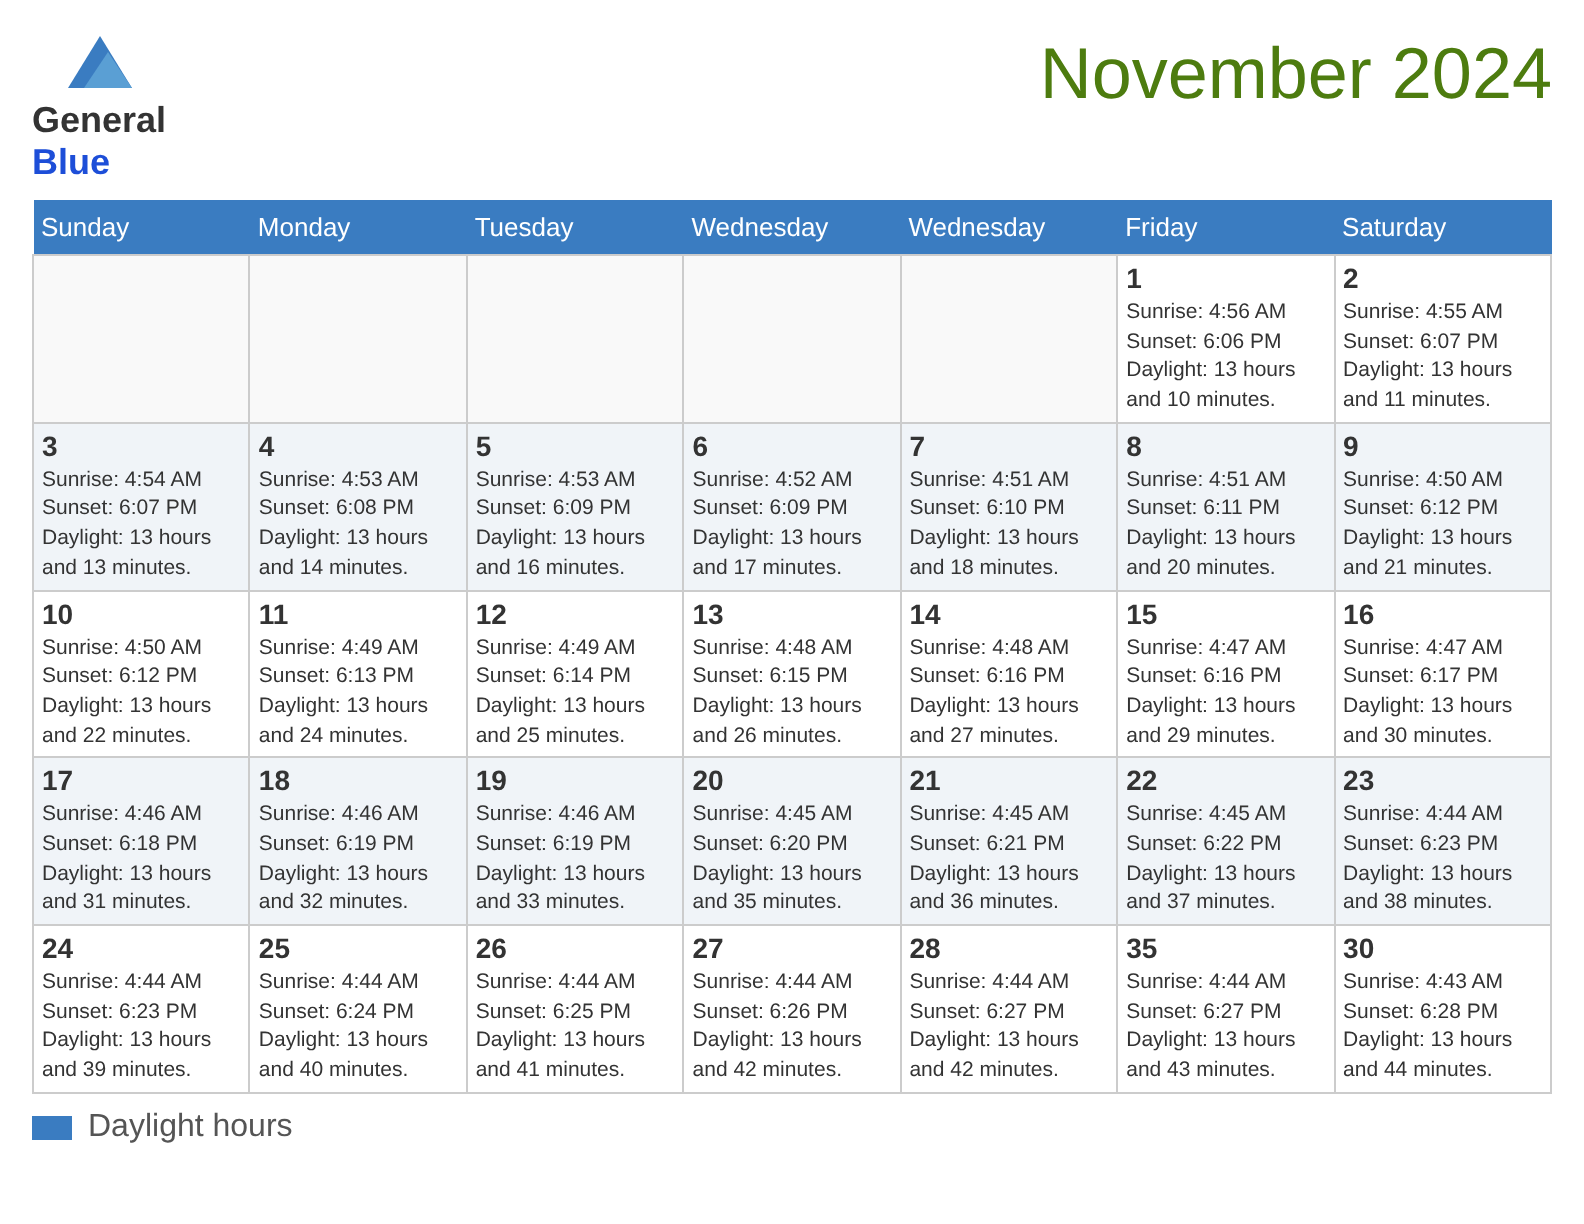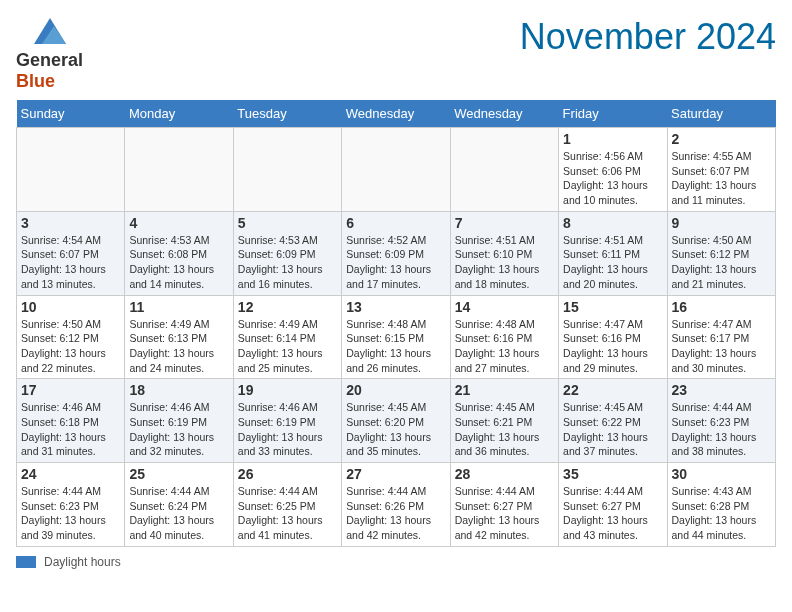--- a/index.html
+++ b/index.html
@@ -23,33 +23,33 @@
       flex-direction: column;
     }
     .logo-text-general {
       font-size: 18px;
       font-weight: bold;
       color: #333;
     }
     .logo-text-blue {
       font-size: 18px;
       font-weight: bold;
-      color: #c2410c;
+      color: #1d4ed8;
     }
     .logo-icon {
       width: 36px;
       height: 30px;
     }
     .title-area {
       text-align: right;
     }
     .month-title {
       font-size: 36px;
       font-weight: normal;
-      color: #0369a1;
+      color: #4d7c0f;
       margin-left: 16px;
     }
     .location-title {
       font-size: 16px;
       color: #555;
     }
     table {
       width: 100%;
       border-collapse: collapse;
       font-size: 11px;
@@ -89,21 +89,21 @@
       background: #fff;
     }
     tr:nth-child(even) td:not(.empty) {
       background: #f0f4f8;
     }
     .legend {
       display: flex;
       align-items: center;
       gap: 8px;
       margin-top: 8px;
-      font-size: 12px;
+      font-size: 16px;
       color: #555;
     }
     .legend-box {
       width: 20px;
       height: 12px;
       background: #3a7cc1;
       display: inline-block;
     }
   </style>
 </head>

